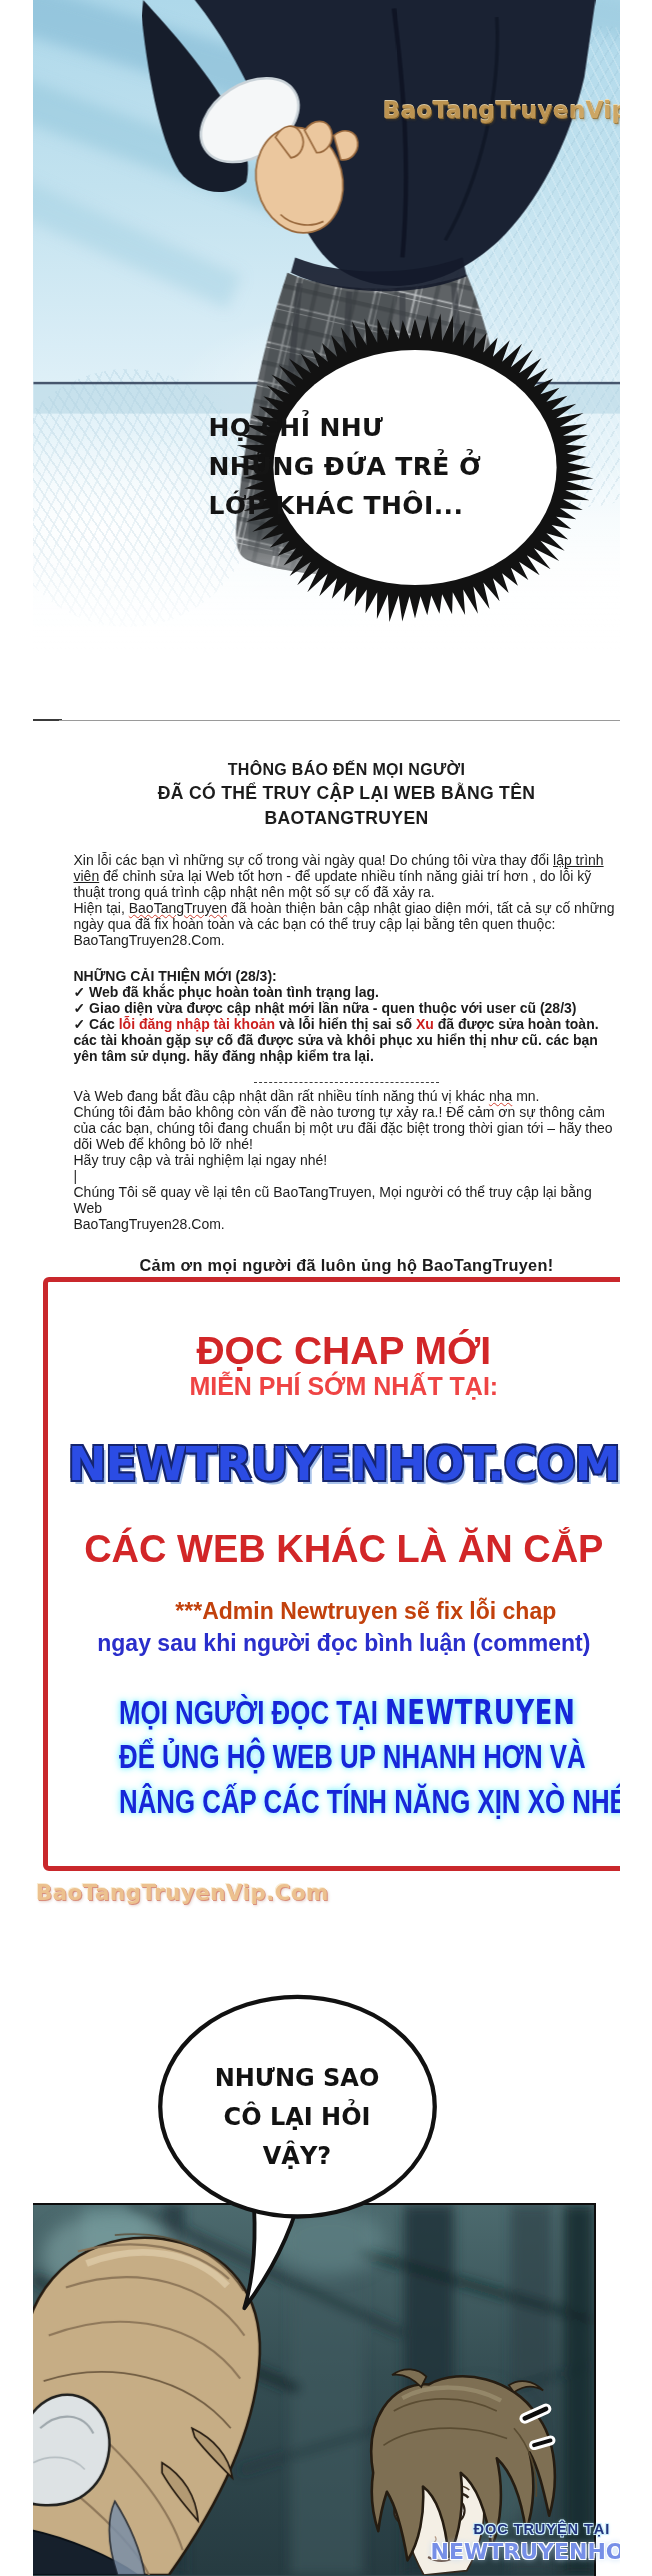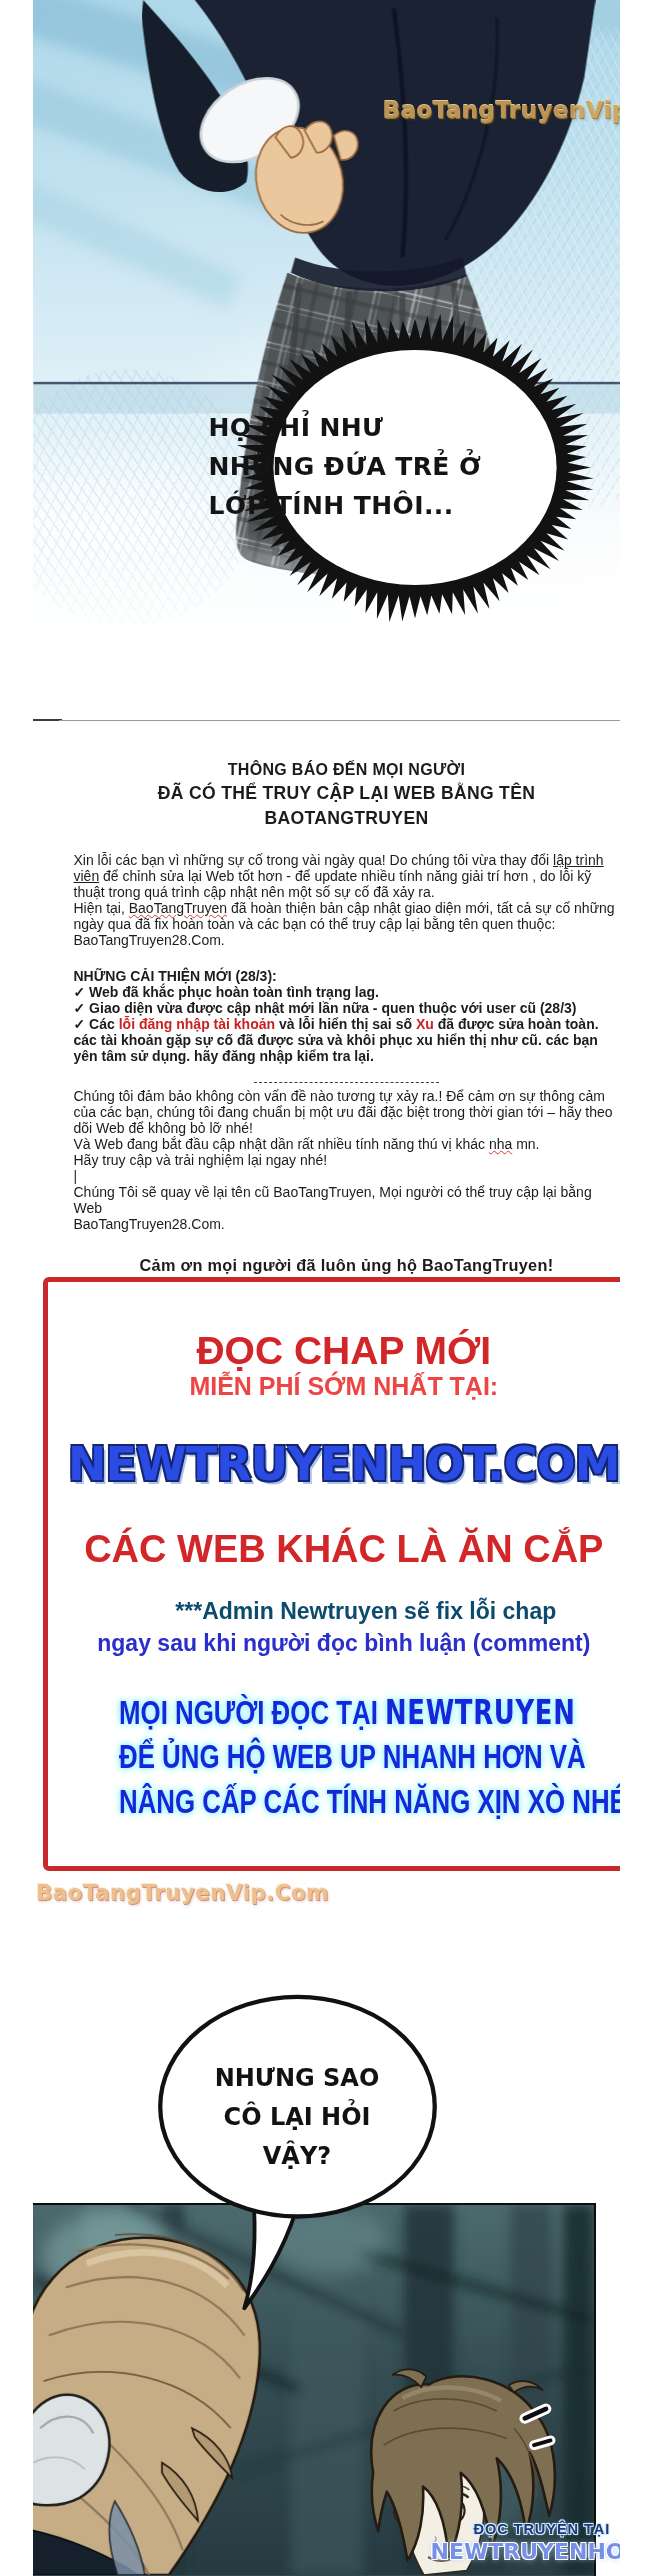--- a/index.html
+++ b/index.html
@@ -81,21 +81,21 @@
   }
   .promo > div { position:absolute; width:100%; text-align:center; }
   .promo-red1 { top:45px;  font-size:39px; font-weight:bold; color:#d22628; letter-spacing:0; line-height:48px; }
   .promo-red2 { top:80px; font-size:25px; font-weight:bold; color:#ef4444; line-height:48px; }
   .promo-site {
     top:155px; font-size:46px; font-weight:bold; font-family:"DejaVu Sans", sans-serif;
     color:#2b4ce4; letter-spacing:-0.9px;
     text-shadow:-1.7px -1.7px 0 #15256f, 1.7px -1.7px 0 #15256f, -1.7px 1.7px 0 #15256f, 1.7px 1.7px 0 #15256f, 3.4px 4.3px 0 #a9c3ea;
   }
   .promo-red3 { top:246px; font-size:38px; font-weight:bold; color:#d22628; line-height:43px; }
-  .promo-admin1 { top:316px; font-size:23px; font-weight:bold; color:#0c4a6e;padding-left:44px; }
+  .promo-admin1 { top:316px; font-size:23px; font-weight:bold; color:#c2410c;padding-left:44px; }
   .promo-admin2 { top:348px; font-size:23px; font-weight:bold; color:#2a2ecb; }
   .glow {
     font-size:34px; font-weight:bold; color:#1626d8; white-space:nowrap;
     transform:scaleX(.76); transform-origin:50% 50%;
     text-shadow:0 0 2.6px #c6f6ff, 0 0 6px #8ff3ff, 0 0 10.3px #8ff3ff;
   }
   .promo-glow1 { top:410px; }
   .promo-glow2 { top:455px; }
   .promo-glow3 { top:500px; }
   .glow .heavy { font-family:"DejaVu Sans", sans-serif; letter-spacing:0.9px; }
@@ -206,21 +206,21 @@
     <div class="wm-top">BaoTangTruyenVip.Com</div>
 
     <div class="burst-wrap">
       <svg width="412" height="369" viewBox="0 0 480 430">
         <polygon class="burst" points="445.0,215.0 417.9,220.4 448.2,227.9 417.0,231.0 447.8,240.9 415.2,241.6 443.1,253.2 412.5,252.1 435.5,264.5 408.9,262.4 427.9,275.3 404.5,272.4 422.2,286.6 399.2,282.1 418.4,299.0 393.1,291.5 414.4,312.0 386.2,300.5 408.0,324.0 378.6,309.1 398.0,333.6 370.3,317.2 385.3,340.5 361.3,324.8 372.0,346.2 351.7,331.8 359.9,352.7 341.5,338.2 349.1,361.2 330.8,344.0 338.6,370.9 319.7,349.1 326.9,379.8 308.1,353.6 313.3,385.4 296.2,357.3 298.4,387.0 284.0,360.3 283.2,386.1 271.6,362.6 268.5,385.5 259.0,364.1 254.3,387.2 246.4,364.9 240.0,390.9 233.6,364.9 225.2,394.5 221.0,364.1 210.1,395.1 208.4,362.6 195.6,391.5 196.0,360.3 182.3,384.7 183.8,357.3 169.7,377.2 171.9,353.6 156.9,371.5 160.3,349.1 143.1,368.0 149.2,344.0 128.4,365.0 138.5,338.2 114.5,360.3 128.3,331.8 102.7,352.3 118.7,324.8 93.9,341.3 109.7,317.2 86.9,329.3 101.4,309.1 79.8,318.1 93.8,300.5 70.9,308.5 86.9,291.5 60.4,299.6 80.8,282.1 50.4,290.0 75.5,272.4 43.2,278.6 71.1,262.4 40.3,265.8 67.5,252.1 40.5,252.5 64.8,241.6 41.3,239.6 63.0,231.0 40.3,227.3 62.1,220.4 37.1,215.0 62.1,209.6 33.5,202.2 63.0,199.0 32.4,189.1 64.8,188.4 35.5,176.5 67.5,177.9 42.4,164.9 71.1,167.6 50.8,154.2 75.5,157.6 58.1,143.5 80.8,147.9 63.2,131.9 86.9,138.5 67.3,119.2 93.8,129.5 72.8,106.6 101.4,120.9 81.4,95.9 109.7,112.8 93.2,88.0 118.7,105.2 106.7,82.3 128.3,98.2 119.9,77.0 138.5,91.8 131.6,69.9 149.2,86.0 142.5,61.0 160.3,80.9 153.8,51.6 171.9,76.4 166.6,44.5 183.8,72.7 181.1,41.4 196.0,69.7 196.4,41.8 208.4,67.4 211.3,43.3 221.0,65.9 225.7,43.4 233.6,65.1 240.0,41.0 246.4,65.1 254.7,37.5 259.0,65.9 269.8,35.5 271.6,67.4 284.6,37.4 284.0,69.7 298.3,43.3 296.2,72.7 310.9,51.1 308.1,76.4 323.2,58.4 319.7,80.9 336.2,63.4 330.8,86.0 350.4,66.8 341.5,91.8 364.7,70.8 351.7,98.2 377.5,77.5 361.3,105.2 387.4,87.4 370.3,112.8 394.6,99.4 378.6,120.9 400.9,111.3 386.2,129.5 408.3,122.0 393.1,138.5 417.7,131.4 399.2,147.9 427.9,140.8 404.5,157.6 436.4,151.5 408.9,167.6 441.0,163.9 412.5,177.9 441.6,177.1 415.2,188.4 440.2,190.2 417.0,199.0 439.5,202.7 417.9,209.6" fill="#121212"></polygon>
         <ellipse cx="240" cy="215" rx="165" ry="137" fill="#ffffff"></ellipse>
       </svg>
       <div class="burst-text">
         <div>HỌ CHỈ NHƯ</div>
         <div>NHỮNG ĐỨA TRẺ Ở</div>
-        <div>LỚP TÍNH THÔI...</div>
+        <div>LỚP KHÁC THÔI...</div>
       </div>
     </div>
   </section>
 
   <div class="divider-dark"></div>
   <div class="divider"></div>
 
   <section class="announce">
     <div class="h1">THÔNG BÁO ĐẾN MỌI NGƯỜI</div>
     <div class="h2">ĐÃ CÓ THỂ TRUY CẬP LẠI WEB BẰNG TÊN BAOTANGTRUYEN</div>
@@ -231,22 +231,22 @@
 
     <div class="imp">
       <div>NHỮNG CẢI THIỆN MỚI (28/3):</div>
       <div>✓ Web đã khắc phục hoàn toàn tình trạng lag.</div>
       <div>✓ Giao diện vừa được cập nhật mới lần nữa - quen thuộc với user cũ (28/3)</div>
       <div><span>✓ Các </span><span class="red">lỗi đăng nhập tài khoản</span><span> và lỗi hiển thị sai số </span><span class="red">Xu</span><span> đã được sửa hoàn toàn. các tài khoản gặp sự cố đã được sửa và khôi phục xu hiển thị như cũ. các bạn yên tâm sử dụng. hãy đăng nhập kiểm tra lại.</span></div>
     </div>
 
     <div class="sep"></div>
 
+    <p><span>Và Web đang bắt đầu cập nhật dần rất nhiều tính năng thú vị khác </span><span class="u-wavy">nha</span><span> mn.</span></p>
     <p><span>Chúng tôi đảm bảo không còn vấn đề nào tương tự xảy ra.! Để cảm ơn sự thông cảm của các bạn, chúng tôi đang chuẩn bị một </span><span class="b">ưu đãi đặc biệt</span><span> trong thời gian tới – hãy theo dõi Web để không bỏ lỡ nhé!</span></p>
-    <p><span>Và Web đang bắt đầu cập nhật dần rất nhiều tính năng thú vị khác </span><span class="u-wavy">nha</span><span> mn.</span></p>
     <p>Hãy truy cập và trải nghiệm lại ngay nhé!</p>
     <p class="cursor-line">|</p>
     <p><span>Chúng Tôi sẽ quay về lại tên cũ BaoTangTruyen, Mọi người có thể truy cập lại bằng Web </span><br><span class="b">BaoTangTruyen28.Com</span><span>.</span></p>
 
     <div class="thanks">Cảm ơn mọi người đã luôn ủng hộ BaoTangTruyen!</div>
   </section>
 
   <section class="promo">
     <div class="promo-red1">ĐỌC CHAP MỚI</div>
     <div class="promo-red2">MIỄN PHÍ SỚM NHẤT TẠI:</div>

